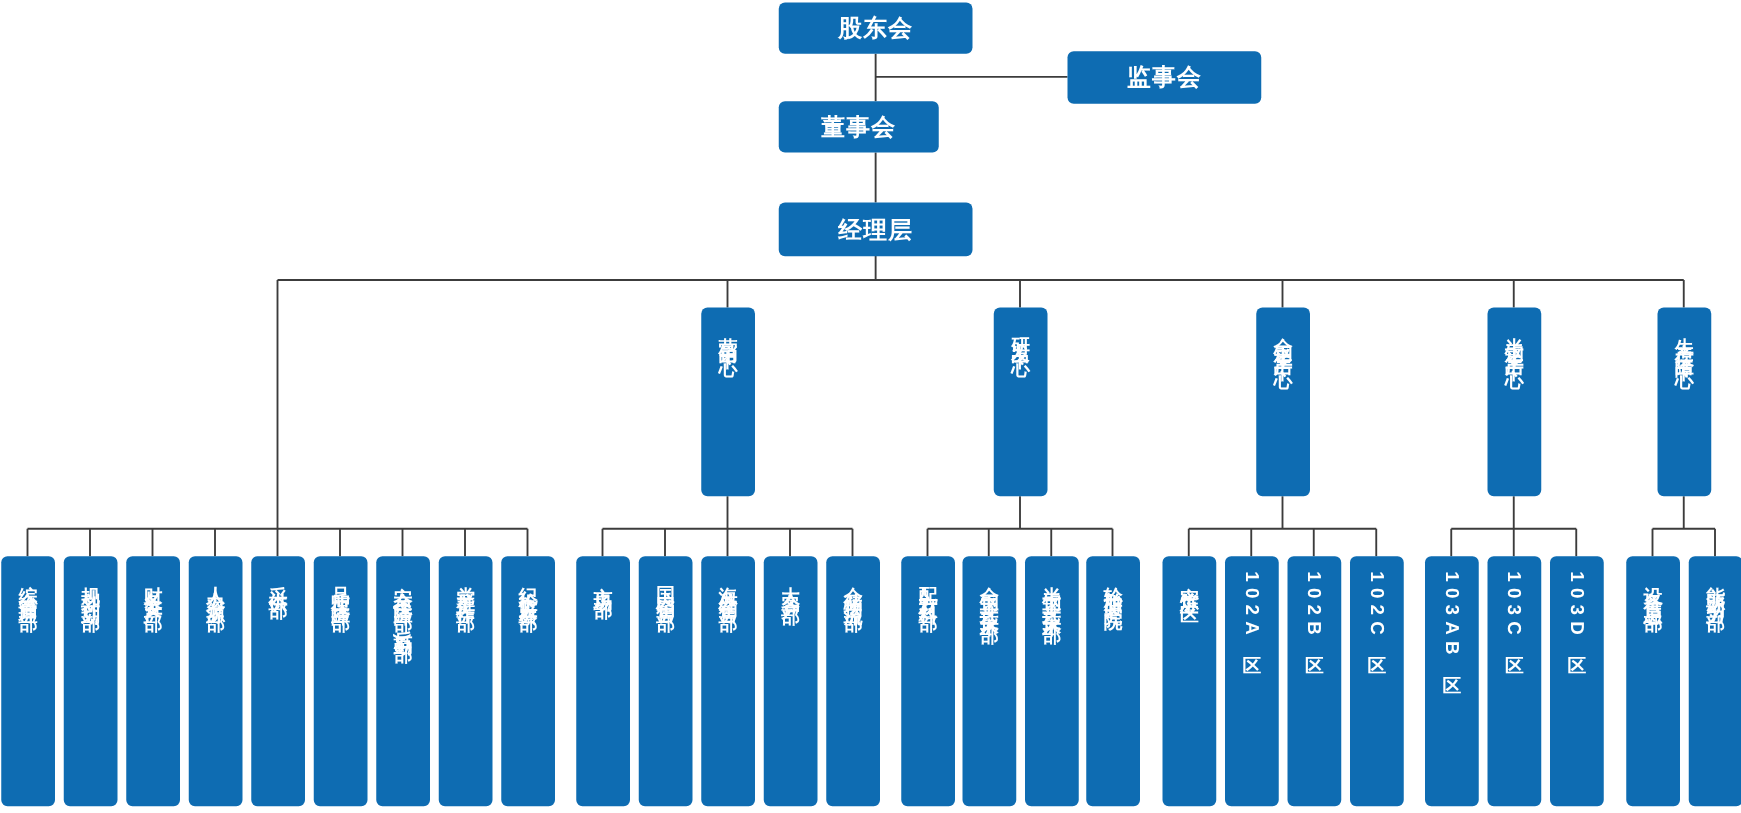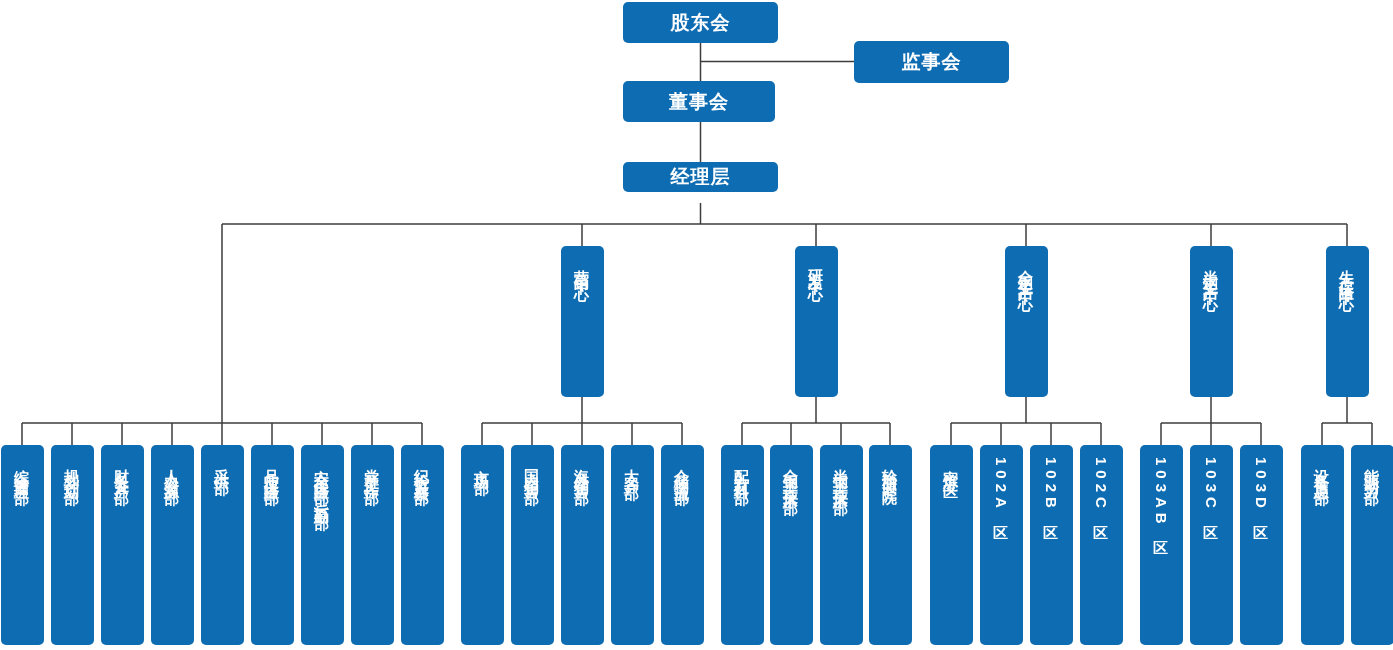--- a/index.html
+++ b/index.html
@@ -85,22 +85,22 @@
       <line x1="1261" y1="423" x2="1261" y2="445" stroke="#3c3c3c" stroke-width="1.5"></line>
       <line x1="1347" y1="224" x2="1347" y2="246" stroke="#3c3c3c" stroke-width="1.5"></line>
       <line x1="1347" y1="397" x2="1347" y2="423" stroke="#3c3c3c" stroke-width="1.5"></line>
       <line x1="1322" y1="423" x2="1372" y2="423" stroke="#3c3c3c" stroke-width="1.5"></line>
       <line x1="1322" y1="423" x2="1322" y2="445" stroke="#3c3c3c" stroke-width="1.5"></line>
       <line x1="1372" y1="423" x2="1372" y2="445" stroke="#3c3c3c" stroke-width="1.5"></line>
     </svg>
   <div id="nodes">
       <div class="node hnode" style="left: 623px; top: 2px; width: 155px; height: 41px;">股东会</div>
       <div class="node hnode" style="left: 854px; top: 41px; width: 155px; height: 42px;">监事会</div>
-      <div class="node hnode" style="left: 623px; top: 81px; width: 152px; height: 41px;">董事会</div>
-      <div class="node hnode" style="left: 623px; top: 162px; width: 155px; height: 30px;">经理层</div>
+      <div class="node hnode" style="left: 623px; top: 81px; width: 128px; height: 41px;">董事会</div>
+      <div class="node hnode" style="left: 623px; top: 162px; width: 155px; height: 43px;">经理层</div>
       <div class="node vnode" style="left: 0.5px; top: 445px; width: 43px; height: 200px;">综合管理部</div>
       <div class="node vnode" style="left: 50.5px; top: 445px; width: 43px; height: 200px;">规划计划部</div>
       <div class="node vnode" style="left: 100.5px; top: 445px; width: 43px; height: 200px;">财务资产部</div>
       <div class="node vnode" style="left: 150.5px; top: 445px; width: 43px; height: 200px;">人力资源部</div>
       <div class="node vnode" style="left: 200.5px; top: 445px; width: 43px; height: 200px;">采供部</div>
       <div class="node vnode" style="left: 250.5px; top: 445px; width: 43px; height: 200px;">品质保障部</div>
       <div class="node vnode" style="left: 300.5px; top: 445px; width: 43px; height: 200px;">安全保障部(后勤部)</div>
       <div class="node vnode" style="left: 350.5px; top: 445px; width: 43px; height: 200px;">党群工作部</div>
       <div class="node vnode" style="left: 400.5px; top: 445px; width: 43px; height: 200px;">纪检监察部</div>
       <div class="node vnode" style="left: 560.5px; top: 246px; width: 43px; height: 151px;">营销中心</div>

